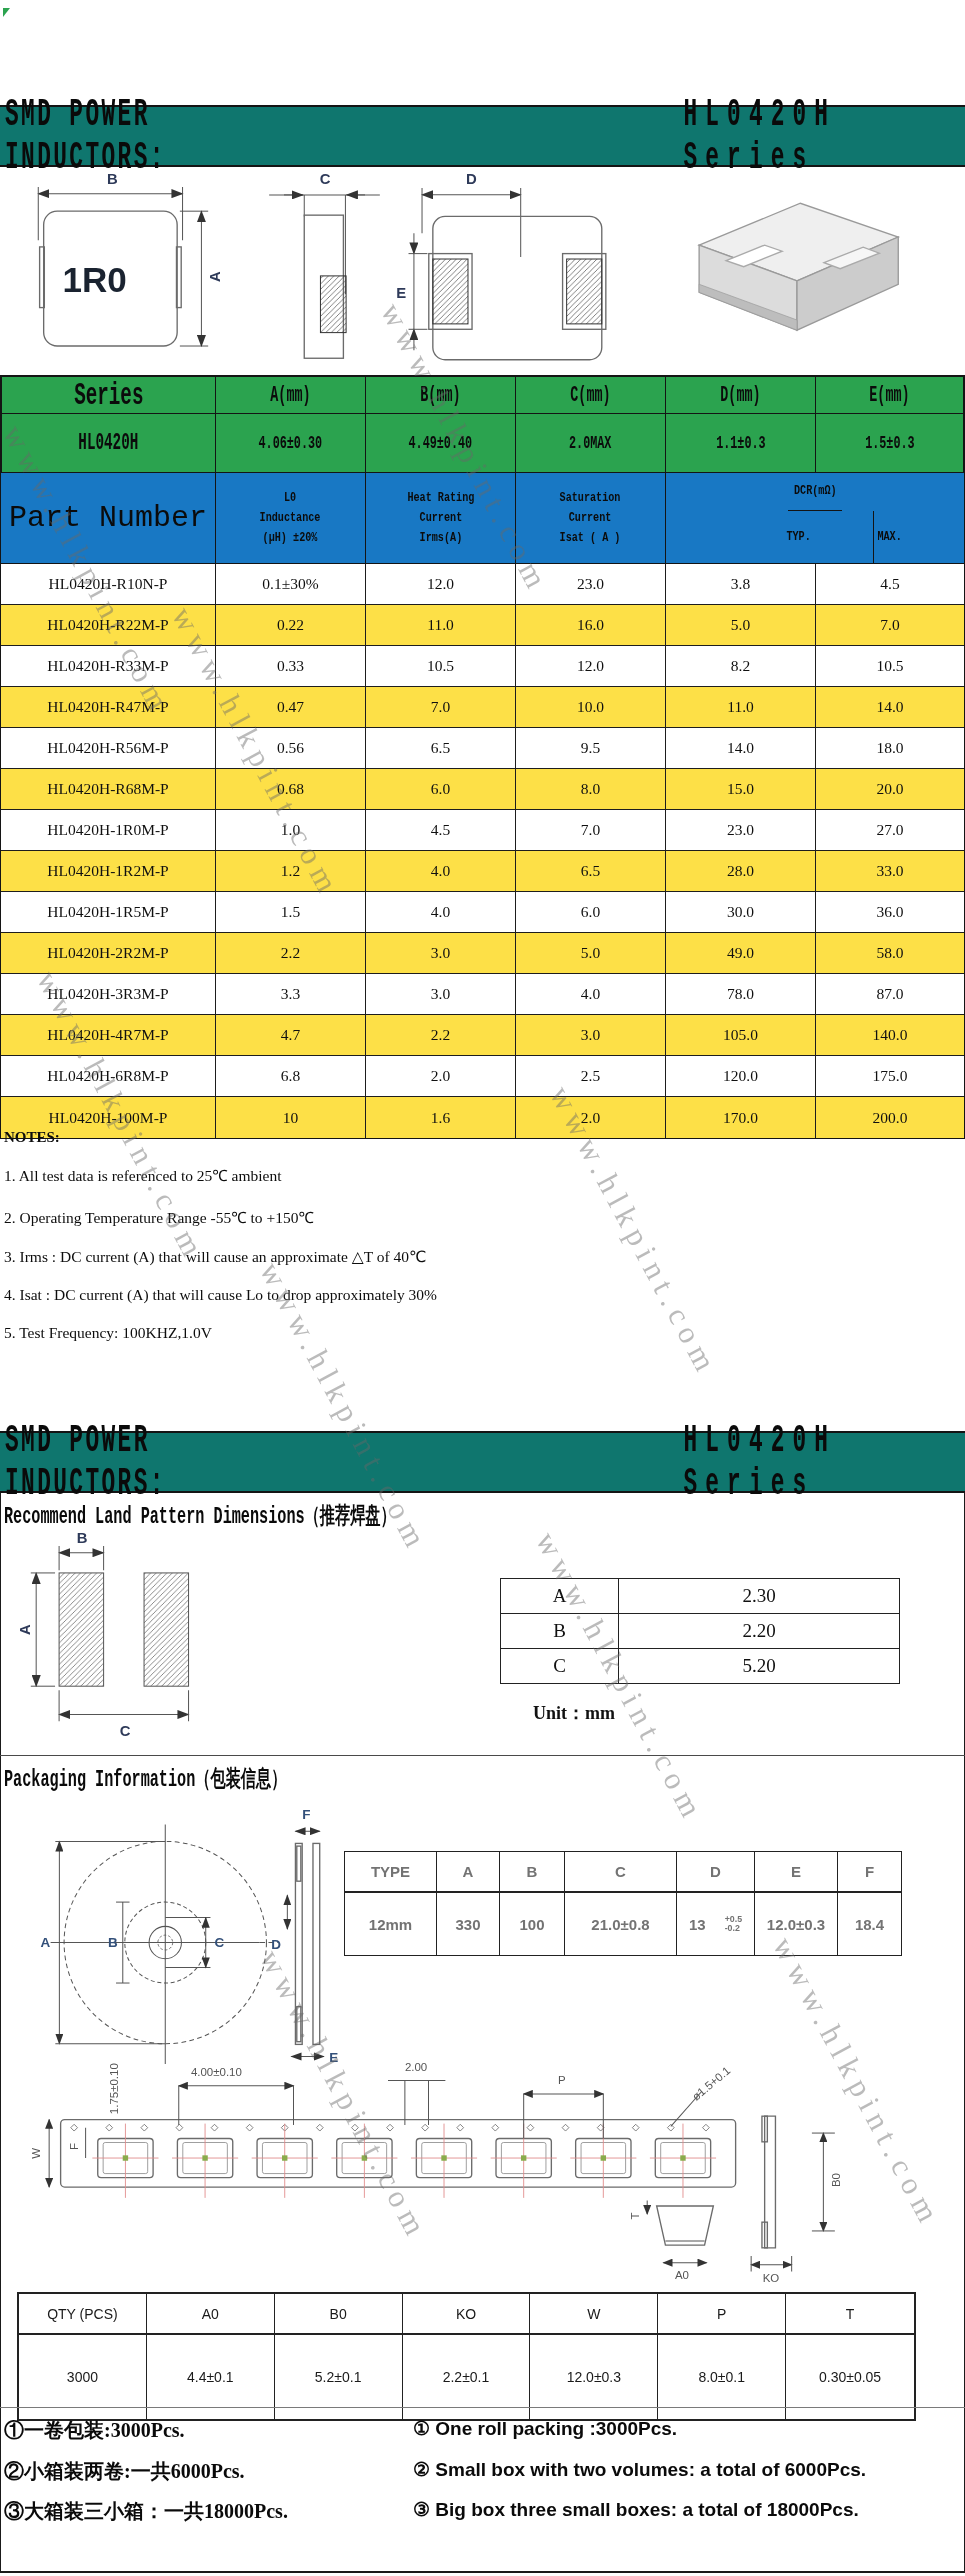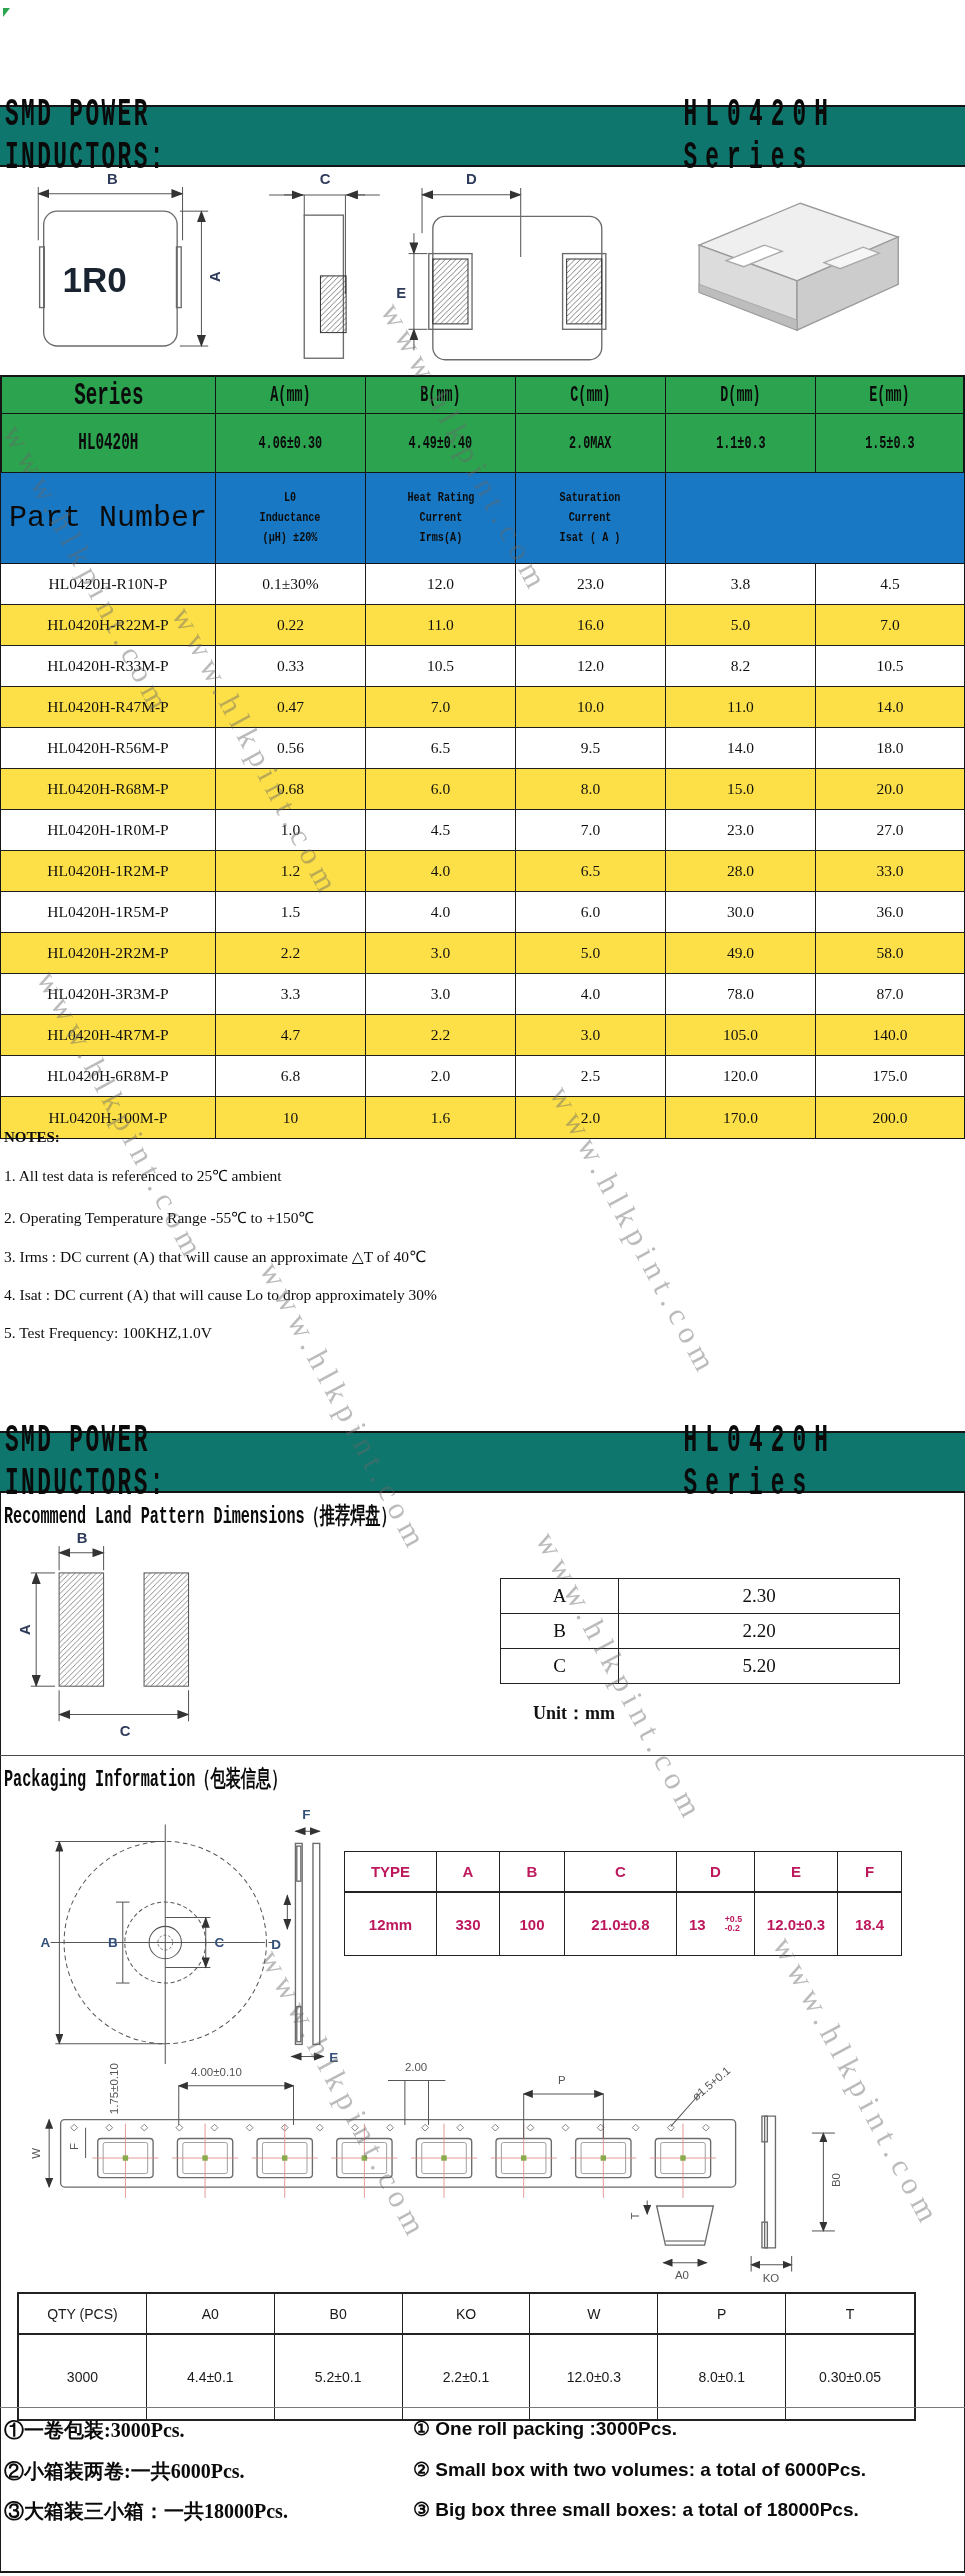--- a/index.html
+++ b/index.html
@@ -109,21 +109,21 @@
   .reel-svg { position:absolute; left:27px; top:1804px; z-index:2; }
   .reel-label { font-family:"Liberation Sans", sans-serif; font-weight:bold; fill:#33507a; font-size:20px; }
 
   .type-table { position:absolute; left:344px; top:1851px; width:558px; box-sizing:border-box;
         border:1.4px solid #222; z-index:2; background:#fff;
         font-family:"Liberation Sans", sans-serif; }
   .tt-row { display:grid; grid-template-columns:92px 63px 65px 112px 78px 83px 1fr; }
   .tt-row.hd { height:39px; border-bottom:2px solid #222; }
   .tt-row.dt { height:62px; }
   .tt-cell { border-right:1.4px solid #222; display:flex; align-items:center; justify-content:center;
-        font-size:15px; font-weight:bold; color:#be185d; }
+        font-size:15px; font-weight:bold; color:#737373; }
   .tt-cell.lastcol { border-right:none; }
   .tol { display:inline-flex; flex-direction:column; font-size:8.8px; line-height:1.05; margin-left:19px;
         vertical-align:middle; }
 
   .tape-svg { position:absolute; left:10px; top:2052px; z-index:2; }
   .tape-label { font-family:"Liberation Sans", sans-serif; fill:#555; font-size:17px; }
 
   .qty-table { position:absolute; left:17px; top:2292px; width:899px; box-sizing:border-box;
         border:2px solid #222; z-index:2; background:#fff; font-family:"Liberation Sans", sans-serif; }
   .qt-row { display:grid; grid-template-columns:repeat(7, 1fr); }
@@ -289,20 +289,33 @@
     <div class="bc">
         <span class="ph-sub">Heat Rating
 Current
 Irms(A)</span>
       </div>
     <div class="bc">
         <span class="ph-sub">Saturation
 Current
 Isat ( A )</span>
       </div>
+    <div class="bc lastcol dcr-cell" style="border-right:none;">
+      <div class="dcr-top">
+          <span class="ph-sub">DCR(mΩ)</span>
+        </div>
+      <div class="dcr-bottom">
+        <div class="half">
+            <span class="ph-sub">TYP.</span>
+          </div>
+        <div class="half">
+            <span class="ph-sub">MAX.</span>
+          </div>
+      </div>
+    </div>
   </div>
 
   <div class="spec-rows">
 
       <div class="spec-row row-main">
         <div class="sc">HL0420H-R10N-P</div>
         <div class="sc">0.1±30%</div>
         <div class="sc">12.0</div>
         <div class="sc">23.0</div>
         <div class="sc">3.8</div>

